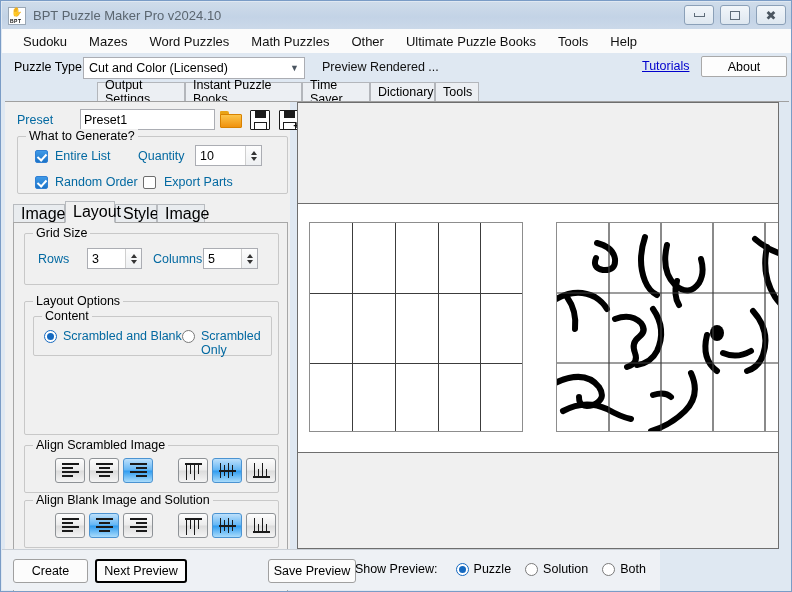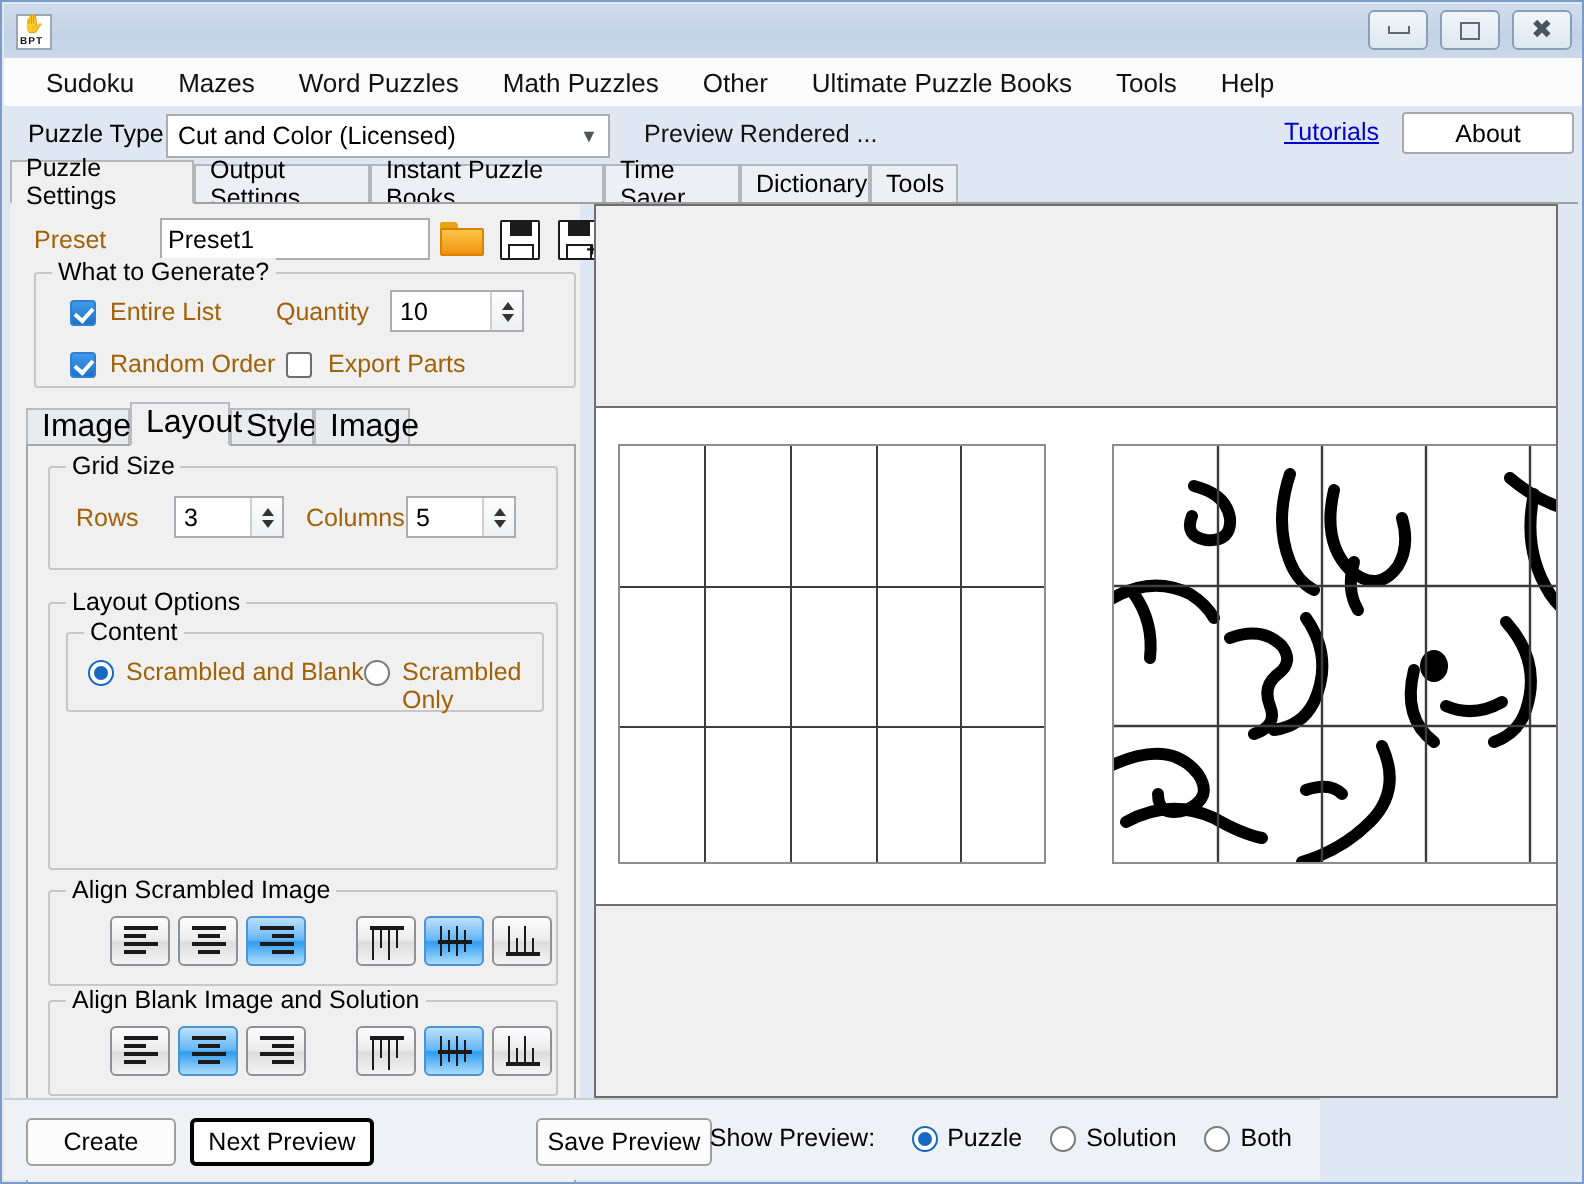--- a/index.html
+++ b/index.html
@@ -93,21 +93,21 @@
   .tab.sel {
     background:#f0f0f0; border-bottom:1px solid #f0f0f0; top:-2px; height:22px; z-index:3;
     font-weight:normal;
   }
 
   
   .leftpanel {
     position:absolute; left:4px; top:101px; width:285px; height:447px;
     background:#f0f0f0;
   }
-  .lbl { font-size:12.5px; color:#a16207; }
+  .lbl { font-size:12.5px; color:#0369a1; }
 
   .preset-row { position:absolute; left:8px; top:5px; width:275px; height:26px; }
   .preset-label { position:absolute; left:4px; top:6px; }
   .preset-input {
     position:absolute; left:67px; top:2px; width:135px; height:21px;
     background:#fff; border:1px solid #abadb3;
     font-family:"Liberation Sans", sans-serif; font-size:12.5px;
     padding-left:3px; color:#000; outline:none;
   }
   .iconbtn { position:absolute; top:1px; width:24px; height:23px; }
@@ -238,20 +238,21 @@
 </head>
 <body>
 
 <div id="app">
 
   <div class="titlebar">
     <div class="title-icon">
       <span class="gl">✋</span>
         <span class="bp">BPT</span>
     </div>
+    <div class="title-text">BPT Puzzle Maker Pro v2024.10</div>
     <div class="wctrls">
       <div class="wbtn">
           <span class="min"></span>
         </div>
       <div class="wbtn">
           <span class="max"></span>
         </div>
       <div class="wbtn">
           <span class="cls">✖</span>
         </div>
@@ -274,21 +275,20 @@
     <div class="combo">
       <div class="val">Cut and Color (Licensed)</div>
       <div class="arrow">▼</div>
     </div>
     <div class="preview-status">Preview Rendered ...</div>
   </div>
   <div class="tutorials-link">Tutorials</div>
   <div class="about-btn">About</div>
 
   <div class="tabstrip">
-    <div class="tab sel" style="left:0px;width:92px;">Puzzle Settings</div>
     <div class="tab" style="left:92px;width:88px;">Output Settings</div>
     <div class="tab" style="left:180px;width:117px;">Instant Puzzle Books</div>
     <div class="tab" style="left:297px;width:68px;">Time Saver</div>
     <div class="tab" style="left:365px;width:65px;">Dictionary</div>
     <div class="tab" style="left:430px;width:44px;">Tools</div>
   </div>
 
   <div class="leftpanel">
 
     <div class="preset-row">

